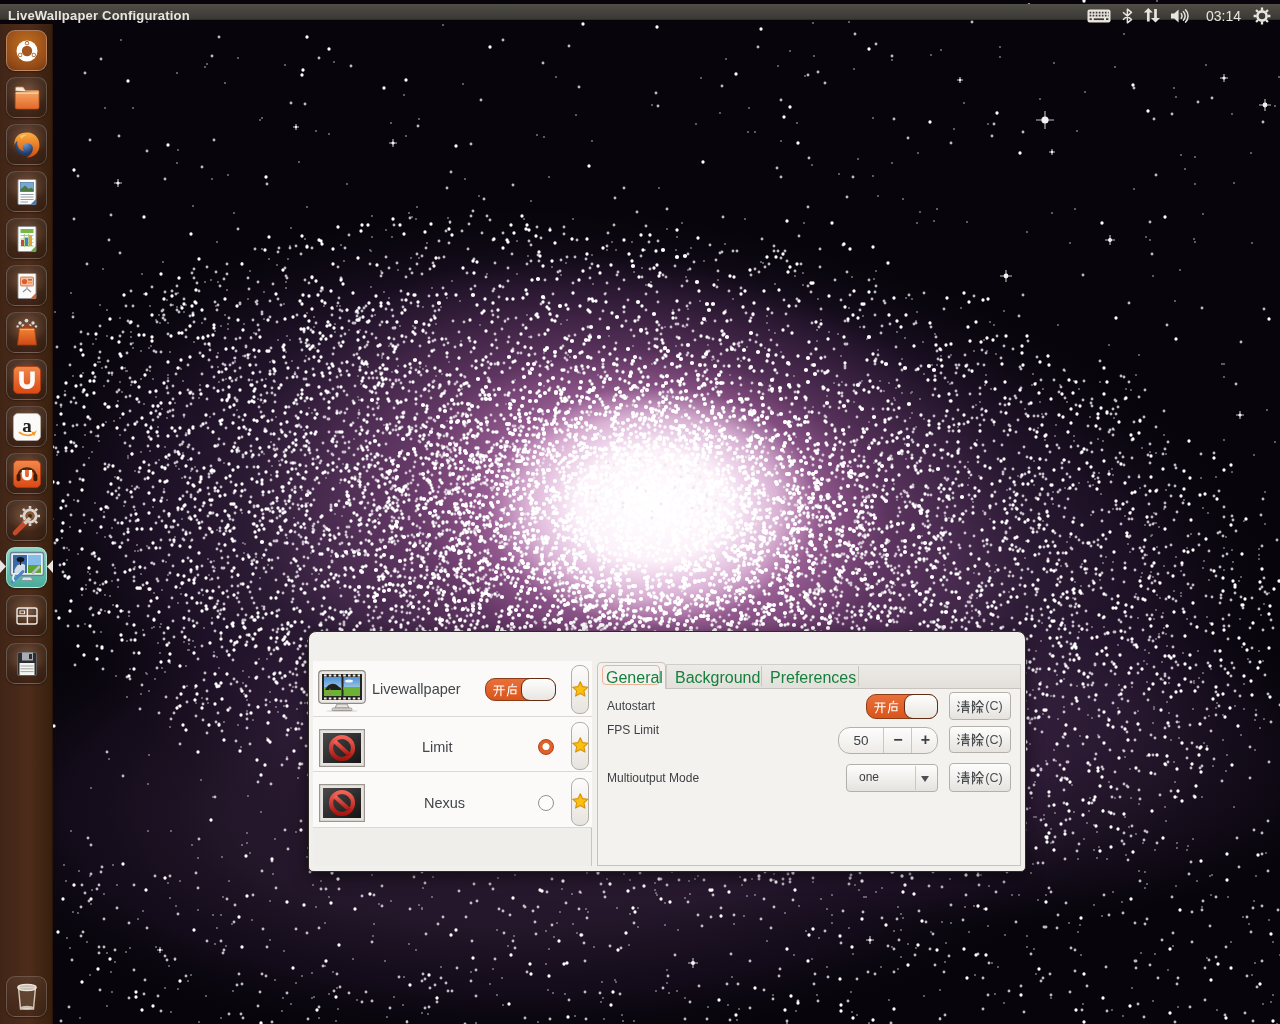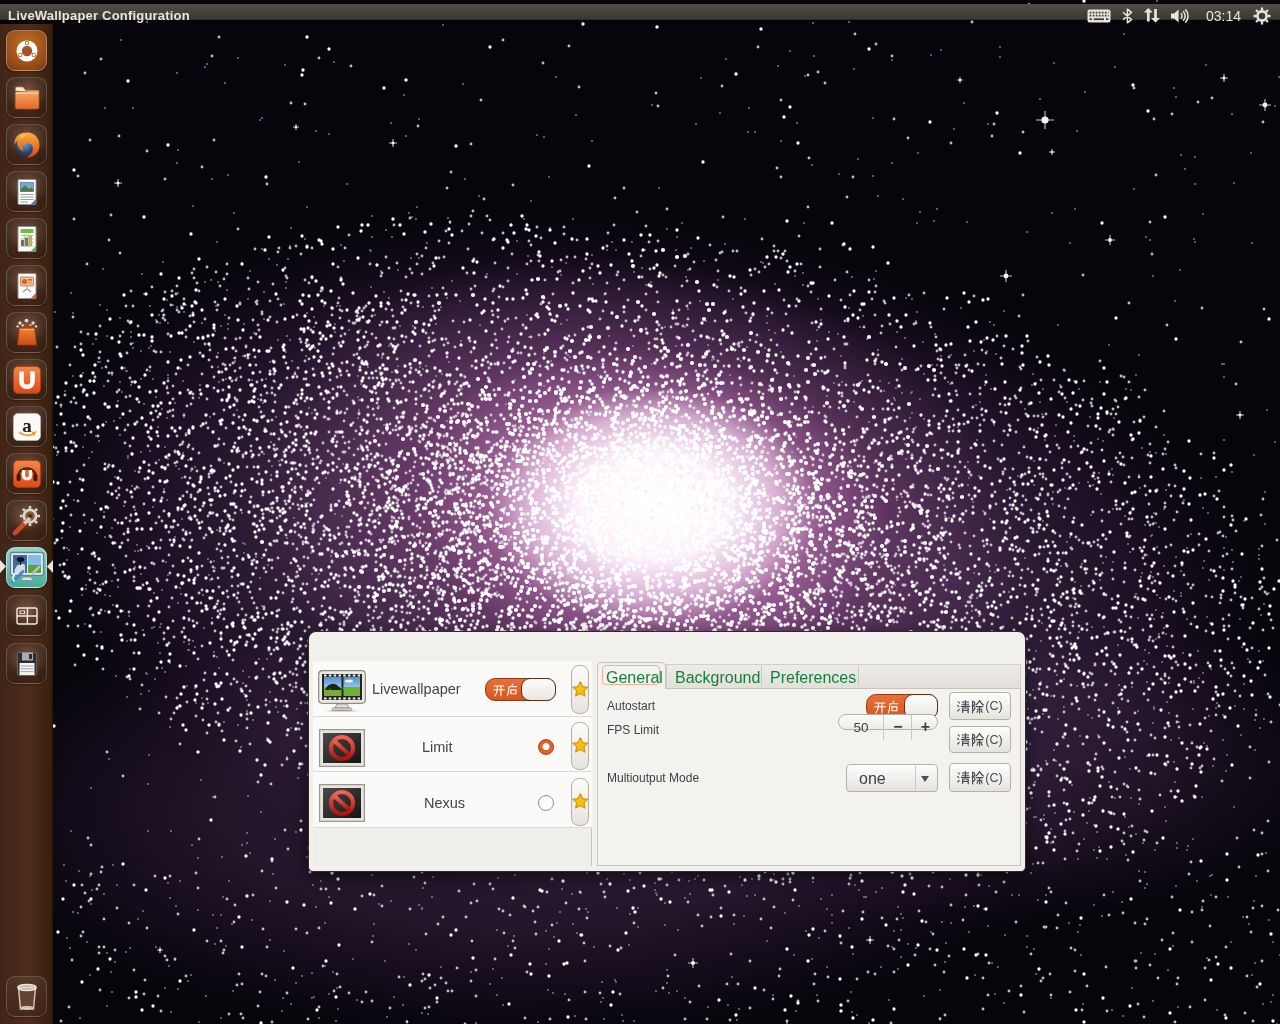--- a/index.html
+++ b/index.html
@@ -31,21 +31,21 @@
 
 #tabact{position:absolute;left:288px;top:30px;width:69px;height:27px;background:#f4f2ef;border:1px solid #c8c3bd;border-bottom:none;border-radius:5px 5px 0 0;z-index:3}
 #tabring{position:absolute;left:293px;top:33px;width:58px;height:20px;border:1px solid #edb39a;border-radius:4px;z-index:4}
 #tabhdr{position:absolute;left:357px;top:32px;width:355px;height:24px;background:linear-gradient(#edebe7,#e3e0da);border:1px solid #d2cdc7;border-bottom:none;z-index:1}
 .tabsep{position:absolute;top:34px;width:1px;height:20px;background:#c9c4be;z-index:2}
 .tablab{position:absolute;top:37px;font-size:16px;color:#15803d;z-index:5}
 #page{position:absolute;left:288px;top:56px;width:424px;height:178px;background:#f4f2ef;border:1px solid #c8c3bd;z-index:2}
 .flabel{position:absolute;font-size:12px;color:#3d4145;z-index:6}
 .clearbtn{position:absolute;left:640px;width:62px;height:28px;border:1px solid #b5b0a9;border-radius:4px;background:linear-gradient(#fdfdfc,#e6e3de);z-index:6;display:flex;align-items:center;justify-content:center;gap:1px}
 .clearbtn span{font-size:12.5px;color:#4a4e52}
-#spin{position:absolute;left:529px;top:82px;width:100px;height:16px;border:1px solid #b5b0a9;border-radius:12px;background:linear-gradient(#fdfdfc,#eeebe7);z-index:6}
+#spin{position:absolute;left:529px;top:95px;width:100px;height:27px;border:1px solid #b5b0a9;border-radius:12px;background:linear-gradient(#fdfdfc,#eeebe7);z-index:6}
 #spin .c1{position:absolute;left:44px;top:0;width:1px;height:25px;background:#ccc7c1}
 #spin .c2{position:absolute;left:72px;top:0;width:1px;height:25px;background:#ccc7c1}
 #combo{position:absolute;left:537px;top:132px;width:92px;height:28px;border:1px solid #b5b0a9;border-radius:4px;background:linear-gradient(#fdfdfc,#e6e3de);z-index:6}
 .z6{z-index:6}
 </style></head>
 <body>
 <svg id="wall" width="1280" height="1024" viewBox="0 0 1280 1024">
 <rect width="1280" height="1024" fill="#07050b"></rect>
 <defs>
 <radialGradient id="g1">
@@ -497,21 +497,21 @@
 <div class="clearbtn" style="top:94px;height:27px">
       <svg width="27" height="14" viewBox="0 0 27 14" style="margin-top:1px">
         <path stroke="#45494d" stroke-width="1.15" stroke-linecap="round" fill="none" d="M1.4 1.8L2.4 3M0.7 5.4L1.7 6.6M0.8 11L2.2 9.4M5.2 2H11.6M5.2 4.2H11.6M4.4 6.4H12.4M8.4 0.6V6.4M5.6 8H11.2V12.8M5.6 8V12.4M5.6 10.4H11.2"></path>
         <g transform="translate(14 0)">
           <path stroke="#45494d" stroke-width="1.15" stroke-linecap="round" fill="none" d="M1.6 1V13M1.6 1.2C4.6 1.6 4.4 4.6 1.8 5.8C4.8 6.2 4.6 9.8 1.8 10.8M8.6 0.6C7.6 2.4 6.4 3.8 4.8 5M8.6 0.6C9.6 2.4 10.8 3.8 12.4 5M5.4 6.6H11.8M6.2 9.2H11M8.6 6.6V13M6.9 10.6L6 12.2M10.3 10.6L11.2 12.2"></path>
         </g>
       </svg>
       <span>(C)</span>
     </div>
 <div id="combo">
- <span style="position:absolute;left:12px;top:5px;font-size:16px;color:#3d4145">one</span>
+ <span style="position:absolute;left:12px;top:5px;font-size:12px;color:#3d4145">one</span>
  <div style="position:absolute;left:68px;top:1px;width:1px;height:24px;background:#ccc7c1"></div>
  <div style="position:absolute;left:74px;top:11px;width:0;height:0;border-left:4.5px solid transparent;border-right:4.5px solid transparent;border-top:6px solid #4c5054"></div>
 </div>
 <div class="clearbtn" style="top:131px;height:29px">
       <svg width="27" height="14" viewBox="0 0 27 14" style="margin-top:1px">
         <path stroke="#45494d" stroke-width="1.15" stroke-linecap="round" fill="none" d="M1.4 1.8L2.4 3M0.7 5.4L1.7 6.6M0.8 11L2.2 9.4M5.2 2H11.6M5.2 4.2H11.6M4.4 6.4H12.4M8.4 0.6V6.4M5.6 8H11.2V12.8M5.6 8V12.4M5.6 10.4H11.2"></path>
         <g transform="translate(14 0)">
           <path stroke="#45494d" stroke-width="1.15" stroke-linecap="round" fill="none" d="M1.6 1V13M1.6 1.2C4.6 1.6 4.4 4.6 1.8 5.8C4.8 6.2 4.6 9.8 1.8 10.8M8.6 0.6C7.6 2.4 6.4 3.8 4.8 5M8.6 0.6C9.6 2.4 10.8 3.8 12.4 5M5.4 6.6H11.8M6.2 9.2H11M8.6 6.6V13M6.9 10.6L6 12.2M10.3 10.6L11.2 12.2"></path>
         </g>
       </svg>

